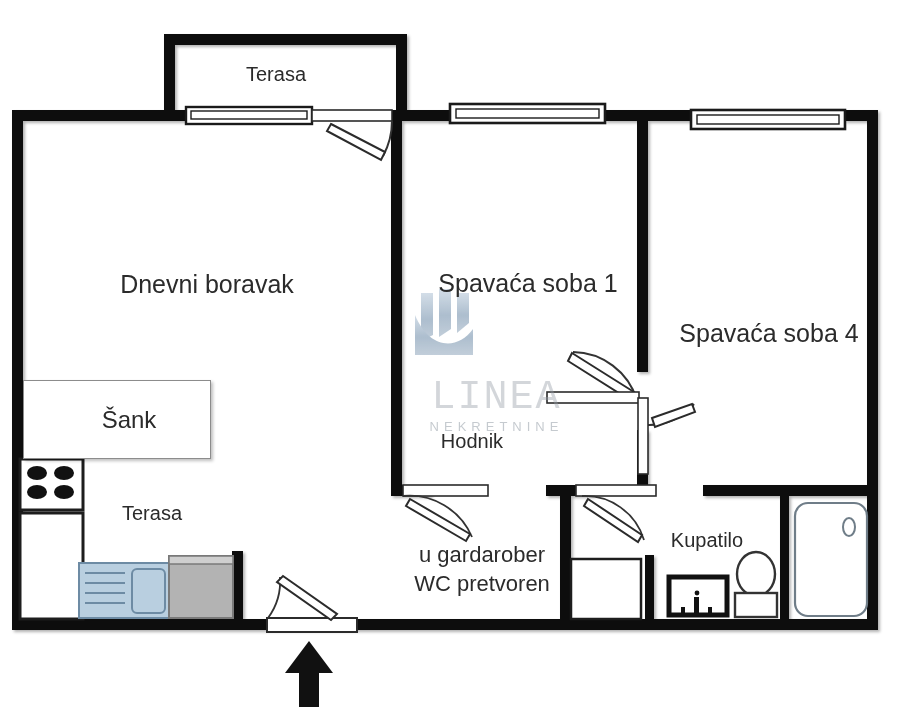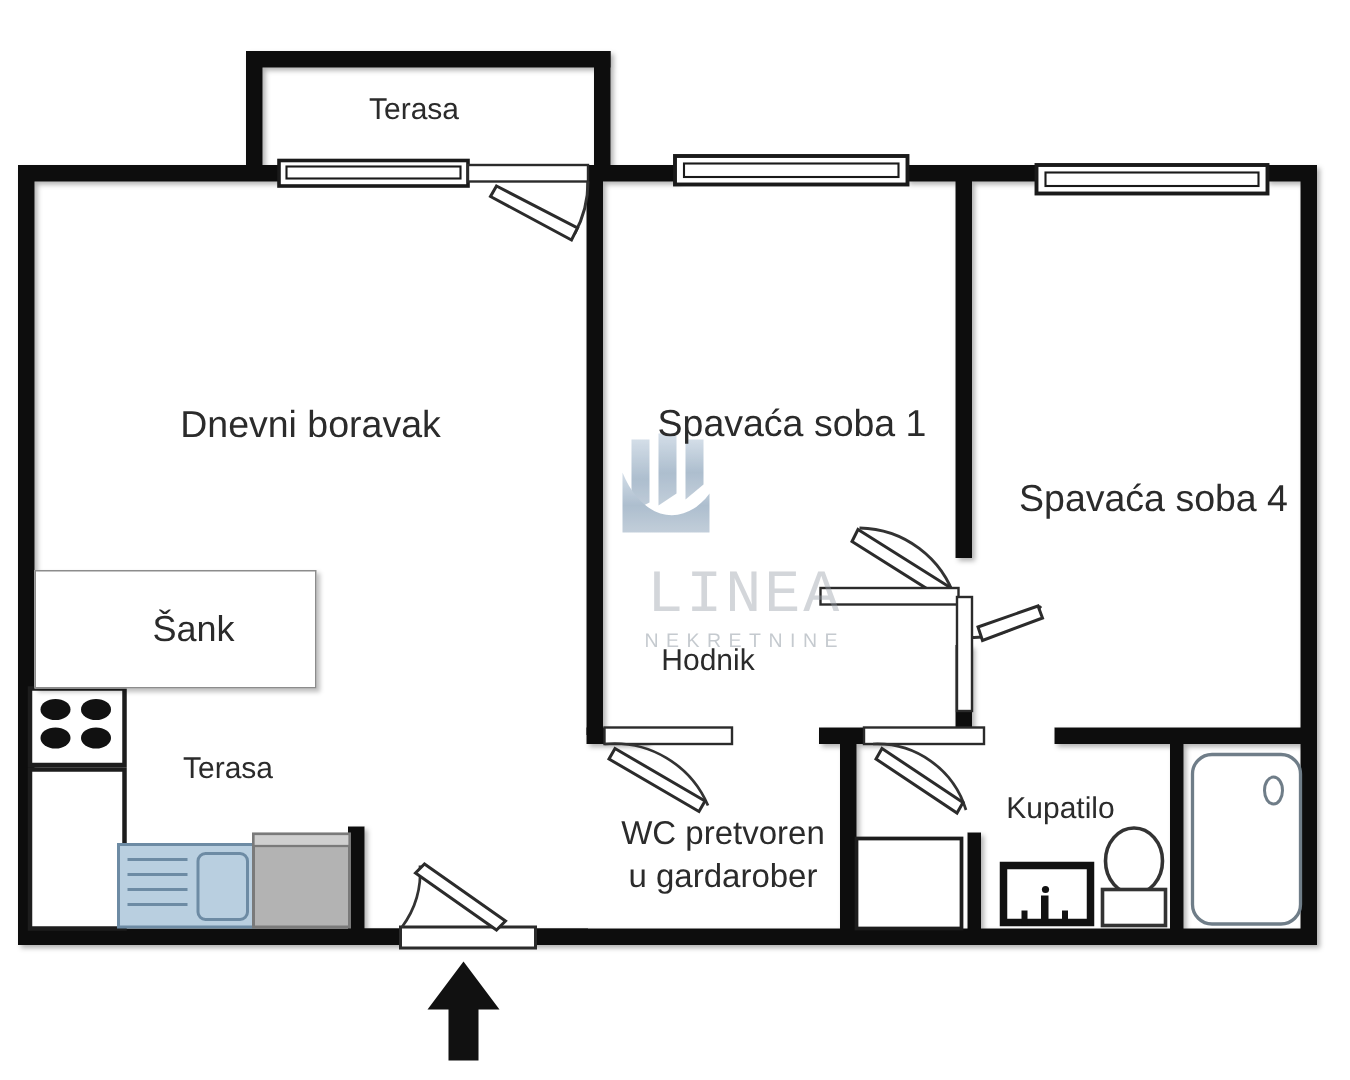--- a/index.html
+++ b/index.html
@@ -269,17 +269,17 @@
 
   <div class="room-label label-lg" style="left:769px; top:313px;">Spavaća soba 4</div>
 
   <div class="room-label label-md" style="left:472px; top:441px;">Hodnik</div>
 
   <div class="room-label label-md" style="left:152px; top:513px;">Terasa</div>
 
   <div class="room-label label-md" style="left:707px; top:540px;">Kupatilo</div>
 
   <div class="room-label label-sm label-two-line" style="left:482px; top:570px;">
+    <div>u gardarober</div>
     <div>WC pretvoren</div>
-    <div>u gardarober</div>
   </div>
 
 </div>
 
 </body></html>

